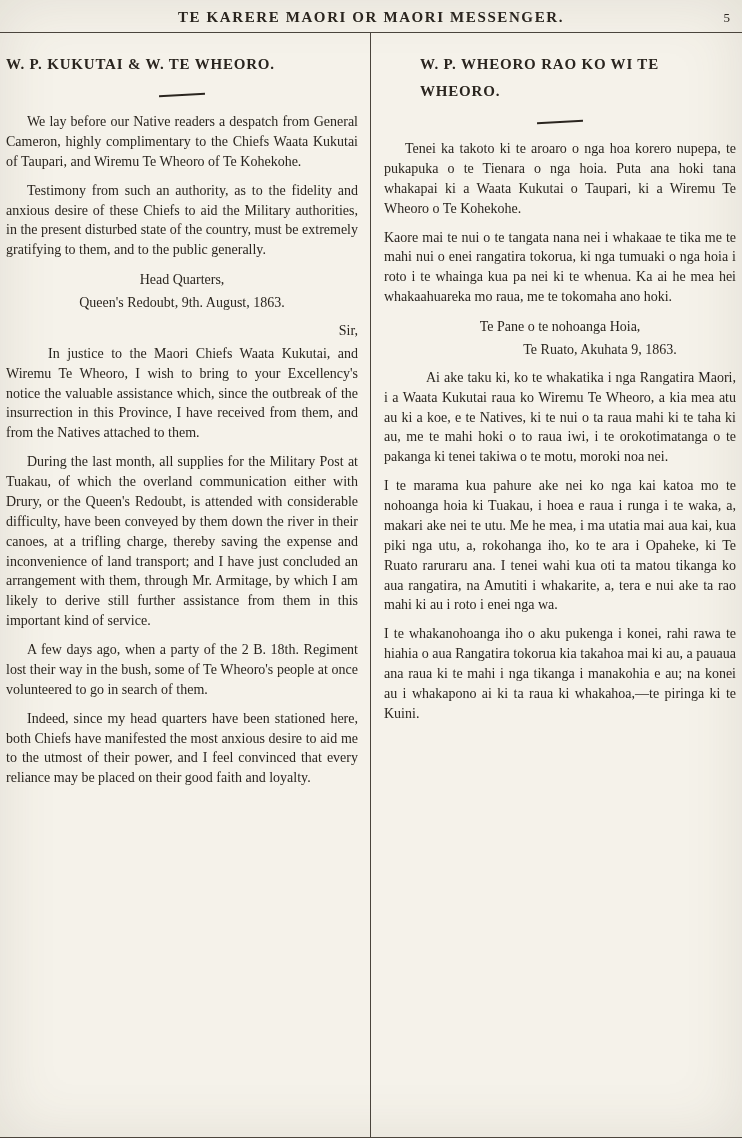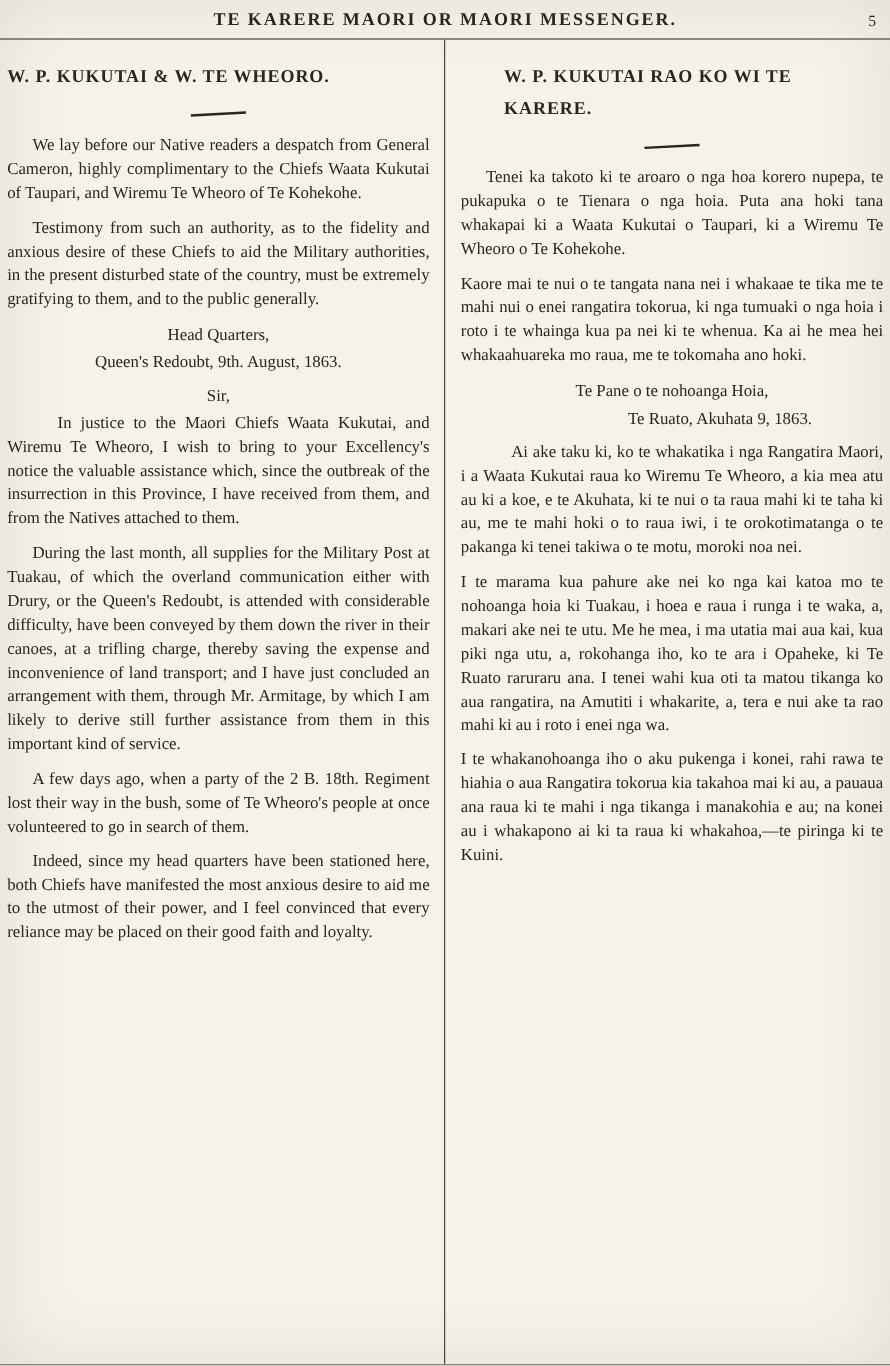--- a/index.html
+++ b/index.html
@@ -33,21 +33,21 @@
   .hdivider {
     width: 46px; height: 2px; background: var(--ink, #2a251f);
     margin: 16px auto 16px; transform: rotate(-3deg);
   }
   p { font-size: 14px; line-height: 1.42; text-align: justify; margin-bottom: 9px; }
   p.indent { text-indent: 1.5em; }
   p.indent-lg { text-indent: 3em; }
   p.dateline1 { text-align: center; margin: 10px 0 3px; text-indent: 0; }
   p.dateline2 { text-align: center; margin: 0 0 8px; text-indent: 0; }
   .right-col p.dateline2 { padding-left: 80px; }
-  p.salutation { text-align: center; margin-bottom: 3px; text-indent: 0; }
+  p.salutation { text-align: right; margin-bottom: 3px; text-indent: 0; }
 </style>
 </head>
 <body>
 
 <div class="page">
 
   <header class="masthead">
     <span class="masthead-title">TE KARERE MAORI OR MAORI MESSENGER.</span>
     <span class="page-number">5</span>
   </header>
@@ -69,30 +69,30 @@
 
       <p class="indent-lg">In justice to the Maori Chiefs Waata Kukutai, and Wiremu Te Wheoro, I wish to bring to your Excellency's notice the valuable assistance which, since the outbreak of the insurrection in this Province, I have received from them, and from the Natives attached to them.</p>
       <p class="indent">During the last month, all supplies for the Military Post at Tuakau, of which the overland communication either with Drury, or the Queen's Redoubt, is attended with considerable difficulty, have been conveyed by them down the river in their canoes, at a trifling charge, thereby saving the expense and inconvenience of land transport; and I have just concluded an arrangement with them, through Mr. Armitage, by which I am likely to derive still further assistance from them in this important kind of service.</p>
       <p class="indent">A few days ago, when a party of the 2 B. 18th. Regiment lost their way in the bush, some of Te Wheoro's people at once volunteered to go in search of them.</p>
       <p class="indent">Indeed, since my head quarters have been stationed here, both Chiefs have manifested the most anxious desire to aid me to the utmost of their power, and I feel convinced that every reliance may be placed on their good faith and loyalty.</p>
     </section>
 
     <div class="vrule"></div>
 
     <section class="col right-col">
-      <h2 class="article-heading two-line">W. P. KUKUTAI RAO KO WI TE KARERE.</h2>
+      <h2 class="article-heading two-line">W. P. WHEORO RAO KO WI TE WHEORO.</h2>
       <div class="hdivider"></div>
 
       <p class="indent">Tenei ka takoto ki te aroaro o nga hoa korero nupepa, te pukapuka o te Tienara o nga hoia.  Puta ana hoki tana whakapai ki a Waata Kukutai o Taupari, ki a Wiremu Te Wheoro o Te Kohekohe.</p>
       <p>Kaore mai te nui o te tangata nana nei i whakaae te tika me te mahi nui o enei rangatira tokorua, ki nga tumuaki o nga hoia i roto i te whainga kua pa nei ki te whenua. Ka ai he mea hei whakaahuareka mo raua, me te tokomaha ano hoki.</p>
 
       <p class="dateline1">Te Pane o te nohoanga Hoia,</p>
       <p class="dateline2">Te Ruato, Akuhata 9, 1863.</p>
 
-      <p class="indent-lg">Ai ake taku ki, ko te whakatika i nga Rangatira Maori, i a Waata Kukutai raua ko Wiremu Te Wheoro, a kia mea atu au ki a koe, e te Akuhata, ki te nui o ta raua mahi ki te taha ki au, me te mahi hoki o to raua iwi, i te orokotimatanga o te pakanga ki tenei takiwa o te motu, moroki noa nei.</p>
+      <p class="indent-lg">Ai ake taku ki, ko te whakatika i nga Rangatira Maori, i a Waata Kukutai raua ko Wiremu Te Wheoro, a kia mea atu au ki a koe, e te Natives, ki te nui o ta raua mahi ki te taha ki au, me te mahi hoki o to raua iwi, i te orokotimatanga o te pakanga ki tenei takiwa o te motu, moroki noa nei.</p>
       <p>I te marama kua pahure ake nei ko nga kai katoa mo te nohoanga hoia ki Tuakau, i hoea e raua i runga i te waka, a, makari ake nei te utu.  Me he mea, i ma utatia mai aua kai, kua piki nga utu, a, rokohanga iho, ko te ara i Opaheke, ki Te Ruato raruraru ana.  I tenei wahi kua oti ta matou tikanga ko aua rangatira, na Amutiti i whakarite, a, tera e nui ake ta rao mahi ki au i roto i enei nga wa.</p>
       <p>I te whakanohoanga iho o aku pukenga i konei, rahi rawa te hiahia o aua Rangatira tokorua kia takahoa mai ki au, a pauaua ana raua ki te mahi i nga tikanga i manakohia e au; na konei au i whakapono ai ki ta raua ki whakahoa,—te piringa ki te Kuini.</p>
     </section>
 
   </div>
 
   <div class="bottom-rule"></div>
 
 </div>
 

